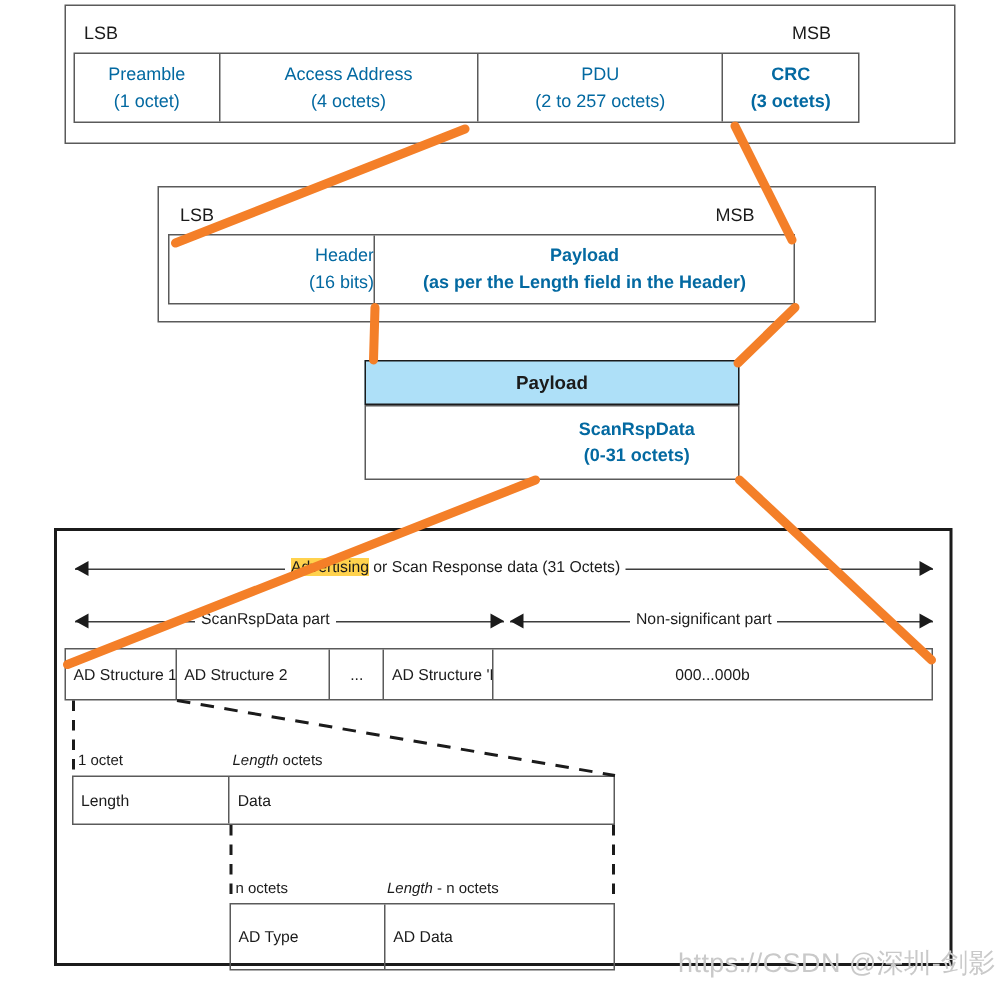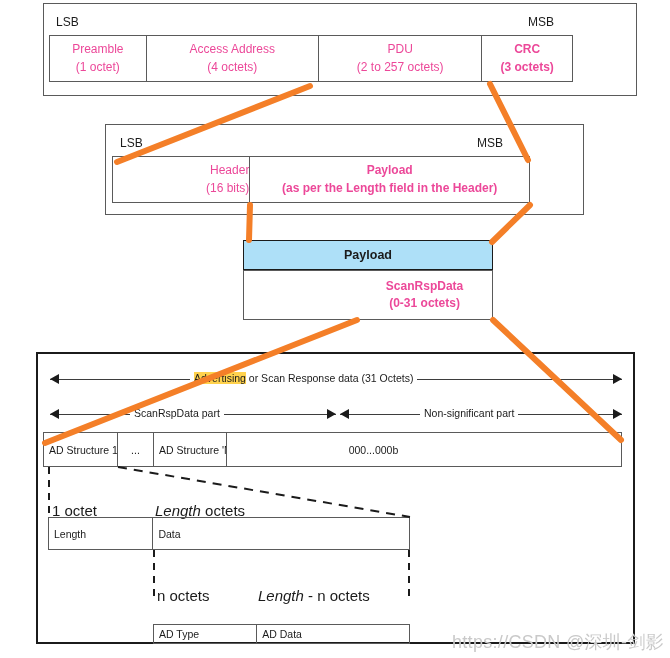--- a/index.html
+++ b/index.html
@@ -39,21 +39,21 @@
     background: #ffffff;
   }
   .pcell {
     box-sizing: border-box;
     border-right: 1px solid #5a5a5a;
     display: flex;
     flex-direction: column;
     align-items: center;
     justify-content: center;
     font-size: 12px;
-    color: #ec4899;
+    color: #0369a1;
     line-height: 1.45;
     text-align: center;
     overflow: hidden;
   }
   .pcell:last-child { border-right: none; font-weight: bold; }
   .pcell .l1 { white-space: nowrap; }
   .pcell .l2 { white-space: nowrap; }
 
   .endlabel {
     position: absolute;
@@ -134,21 +134,21 @@
     color: #1b1b1b;
     padding-left: 5px;
     white-space: nowrap;
     overflow: hidden;
   }
   .adcell:last-child { border-right: none; }
   .adcell.center { justify-content: center; padding-left: 0; }
 
   .sublabel {
     position: absolute;
-    font-size: 15px;
+    font-size: 10px;
     color: #1b1b1b;
     white-space: nowrap;
   }
   .sublabel i { font-style: italic; }
 
   
   .overlay {
     position: absolute;
     left: 0; top: 0;
     width: 670px;
@@ -244,41 +244,42 @@
 
   <div class="measure" style="left:340px; top:409px; width:282px;">
     <div class="line"></div>
     <div class="arrowhead left"></div>
     <div class="arrowhead right"></div>
     <div class="measure-caption" style="left:80px;">Non-significant part</div>
   </div>
 
   <div class="adtable" style="left:43px; top:432px; width:579px; height:35px;">
     <div class="adcell" style="width:74px;text-align:center;">AD Structure 1</div>
+    <div class="adcell" style="width:103px;">AD Structure 2</div>
     <div class="adcell center" style="width:36px;">...</div>
     <div class="adcell" style="width:73px;">AD Structure 'N</div>
     <div class="adcell center" style="width:293px;">000...000b</div>
   </div>
 
   <div class="sublabel" style="left:52px; top:502px;">1 octet</div>
   <div class="sublabel" style="left:155px; top:502px;">
     <i>Length</i><span> octets</span>
   </div>
 
   <div class="adtable" style="left:48px; top:517px; width:362px; height:33px;">
     <div class="adcell" style="width:105px;">Length</div>
     <div class="adcell" style="width:257px;">Data</div>
   </div>
 
   <div class="sublabel" style="left:157px; top:587px;">n octets</div>
   <div class="sublabel" style="left:258px; top:587px;">
     <i>Length</i><span> - n octets</span>
   </div>
 
-  <div class="adtable" style="left:153px; top:624px; width:257px; height:20px;">
+  <div class="adtable" style="left:153px; top:602px; width:257px; height:45px;">
     <div class="adcell" style="width:104px;">AD Type</div>
     <div class="adcell" style="width:153px;">AD Data</div>
   </div>
 
   <svg class="overlay" viewBox="0 0 670 658" xmlns="http://www.w3.org/2000/svg">
 
     <line x1="310" y1="86" x2="117" y2="162" stroke="#f47f28" stroke-width="6" stroke-linecap="round"></line>
 
     <line x1="490" y1="84" x2="528" y2="160" stroke="#f47f28" stroke-width="6" stroke-linecap="round"></line>
 

